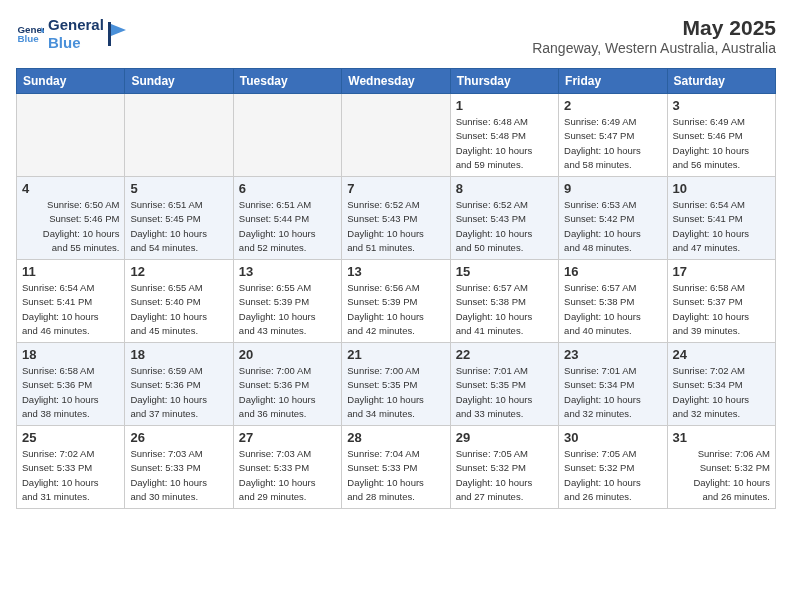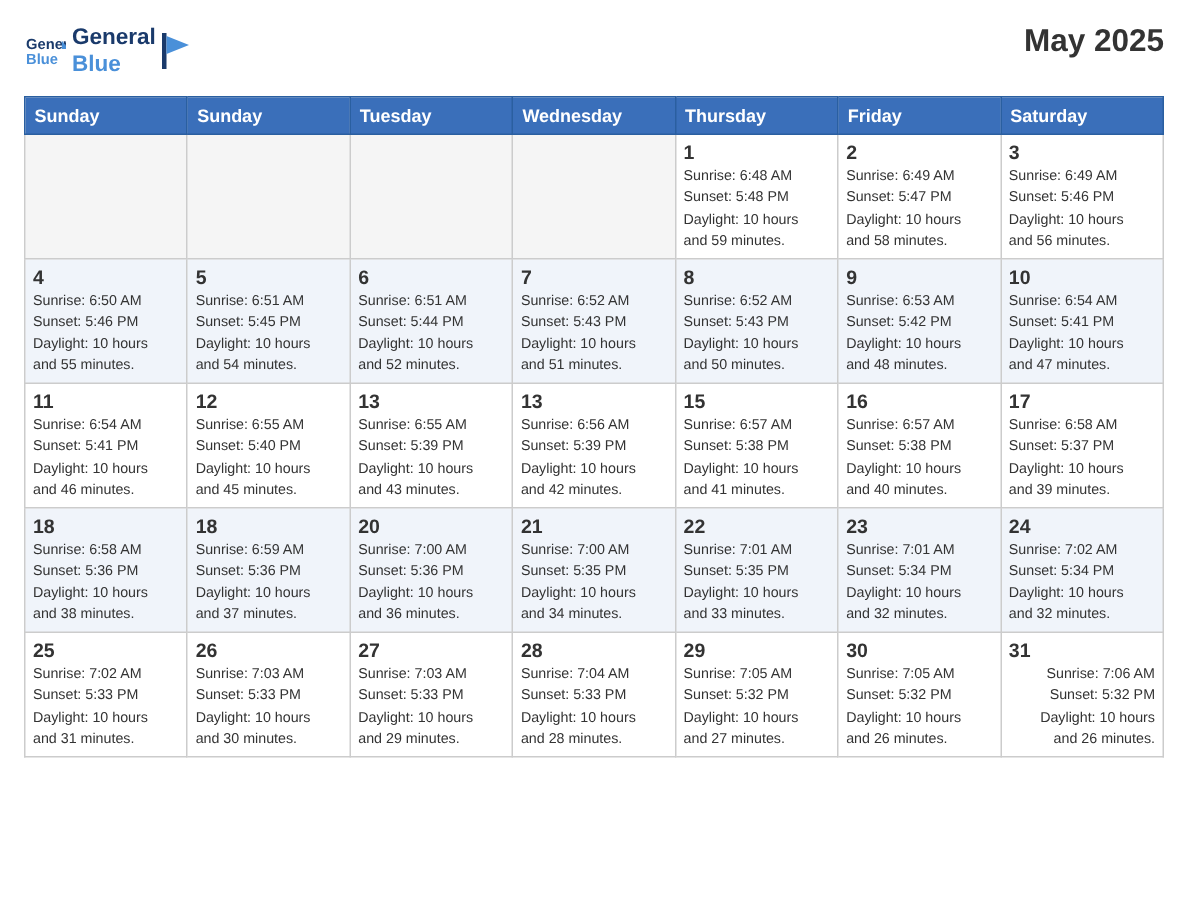--- a/index.html
+++ b/index.html
@@ -97,20 +97,21 @@
       <div style="font-size:15px;font-weight:bold;color:#1a3a6b;line-height:1.2">General</div>
       <div style="font-size:15px;font-weight:bold;color:#4a90d9;line-height:1.2">Blue</div>
     </div>
     <svg width="20" height="24" viewBox="0 0 20 24">
       <rect x="0" y="0" width="3" height="24" fill="#1a3a6b"></rect>
       <polygon points="3,2 18,8 3,14" fill="#4a90d9"></polygon>
     </svg>
   </div>
   <div class="title-block">
     <div class="month-title">May 2025</div>
+    <div class="subtitle">Rangeway, Western Australia, Australia</div>
   </div>
 </div>
 
 <table class="calendar">
   <thead>
     <tr>
     <th>Sunday</th>
         <th>Sunday</th>
         <th>Tuesday</th>
         <th>Wednesday</th>
@@ -143,21 +144,21 @@
           <span class="day-num">3</span>
           <div class="day-info" style="white-space: pre-line;">Sunrise: 6:49 AM
 Sunset: 5:46 PM
 Daylight: 10 hours
 and 56 minutes.</div>
         </td>
       </tr>
       <tr class="row-bg-gray">
         <td>
           <span class="day-num">4</span>
-          <div class="day-info" style="white-space: pre-line;">Sunrise: 6:50 AM
+          <div class="day-info" style="white-space: pre-line; text-align: right;">Sunrise: 6:50 AM
 Sunset: 5:46 PM
 Daylight: 10 hours
 and 55 minutes.</div>
         </td>
         <td>
           <span class="day-num">5</span>
           <div class="day-info" style="white-space: pre-line;">Sunrise: 6:51 AM
 Sunset: 5:45 PM
 Daylight: 10 hours
 and 54 minutes.</div>

